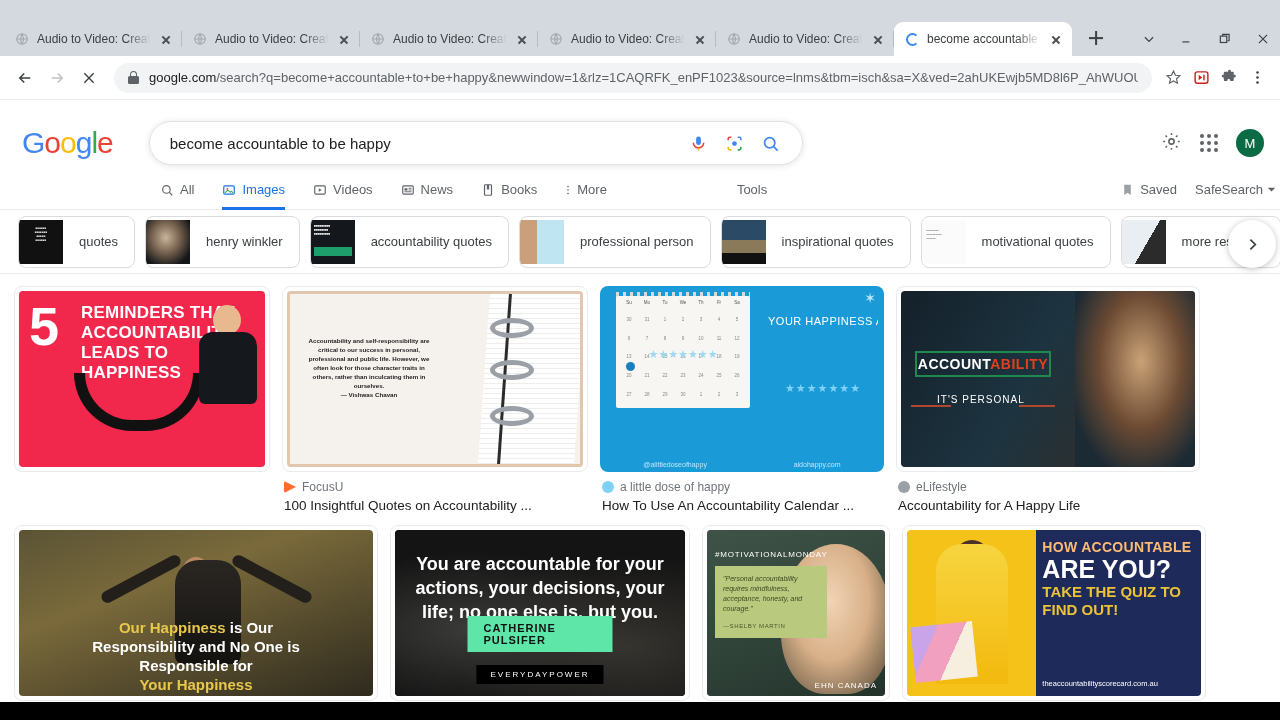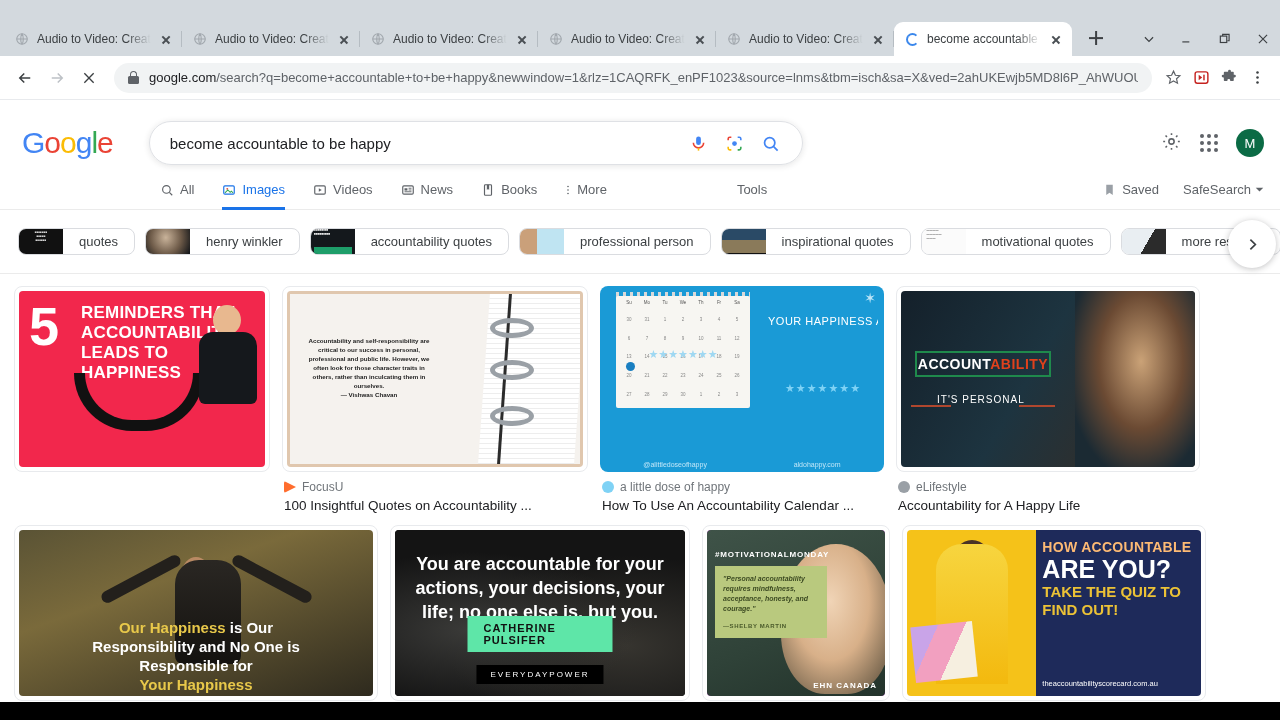--- a/index.html
+++ b/index.html
@@ -128,30 +128,30 @@
   .gnav-item {
     display:flex; align-items:center; gap:6px; font-size: 13px; color:#5f6368;
     padding: 0 14px; height: 40px; position: relative;
   }
   .gnav-item:first-child { padding-left: 0; }
   .gnav-item.active { color: #1a73e8; font-weight: 400; }
   .gnav-item.active::after {
     content:""; position:absolute; left: 14px; right: 14px; bottom: 0; height: 3px; background:#1a73e8;
   }
   .tools { margin-left: 116px; font-size: 13px; color:#5f6368; }
-  .gnav-right { margin-left:auto; display:flex; align-items:center; gap:24px; padding-right:16px;
+  .gnav-right { margin-left:auto; display:flex; align-items:center; gap:18px; padding-right:4px;
                 font-size: 13px; color:#5f6368; }
 
   
   .chips {
     display:flex; align-items:center; gap: 10px; padding: 12px 0 12px 18px;
     border-bottom: 1px solid #ebebeb; position: relative; height: 64px;
   }
   .chip {
-    display:flex; align-items:center; height: 27px; border:1px solid #dadce0;
+    display:flex; align-items:center; height: 52px; border:1px solid #dadce0;
     border-radius: 8px; overflow:hidden; background:#fff; flex: 0 0 auto;
   }
   .chip-thumb { width: 44px; height: 44px; flex:0 0 44px; background-size:cover; background-position:center; }
   .chip-label { padding: 0 16px; font-size: 13px; color: #3c4043; white-space: nowrap; }
   .chip-next {
     position:absolute; right: 4px; top: 10px; width: 48px; height: 48px; border-radius: 50%;
     background: #fff; box-shadow: 0 1px 6px rgba(32,33,36,.28);
     display:flex; align-items:center; justify-content:center; font-size: 22px; color:#3c4043;
   }
 
@@ -235,21 +235,21 @@
   .art-black .hands { position:absolute; inset:0; background:
         radial-gradient(ellipse at 25% 60%, #3a3a38 0%, transparent 55%),
         radial-gradient(ellipse at 80% 70%, #36342f 0%, transparent 55%), #141414; }
   .art-black .q { position:absolute; left:16px; right:16px; top:22px; color:#fff; font-weight:bold;
         font-size:18px; line-height:24px; text-align:center; }
   .art-black .pill { position:absolute; left:50%; transform:translateX(-50%); bottom:44px;
         background:#5ee6a8; color:#111; font-size:11px; letter-spacing:1px; padding:6px 16px; font-weight:bold;}
   .art-black .ep { position:absolute; left:50%; transform:translateX(-50%); bottom:12px;
         background:#000; color:#fff; font-size:8px; letter-spacing:2px; padding:5px 14px; }
 
-  .art-green { background:#d946ef;font-weight:bold; }
+  .art-green { background:#d946ef; }
   .art-green .chalk { position:absolute; inset:0; background:
         linear-gradient(160deg,#3f5348 0%,#2f4238 60%,#23332b 100%); }
   .art-green .face { position:absolute; right:-6px; top:14px; width:110px; height:150px;
         background: radial-gradient(ellipse at 45% 38%, #f0d4b6 0%, #d8b089 45%, #7d6a52 80%, transparent 88%); border-radius:50% 50% 40% 40%; }
   .art-green .hash { position:absolute; left:8px; top:20px; color:#fff; font-size:8px; letter-spacing:.8px; }
   .art-green .qbox { position:absolute; left:8px; top:36px; width:112px; height:72px; background:#b9c97e; padding:8px; }
   .art-green .qbox p { font-size:7px; line-height:10px; color:#3c4a22; font-style:italic; }
   .art-green .qbox .auth { margin-top:6px; font-size:6px; letter-spacing:.6px; color:#4a5a2a; }
   .art-green .brand { position:absolute; right:8px; bottom:6px; color:#fff; font-size:8px; letter-spacing:1px; }
 

